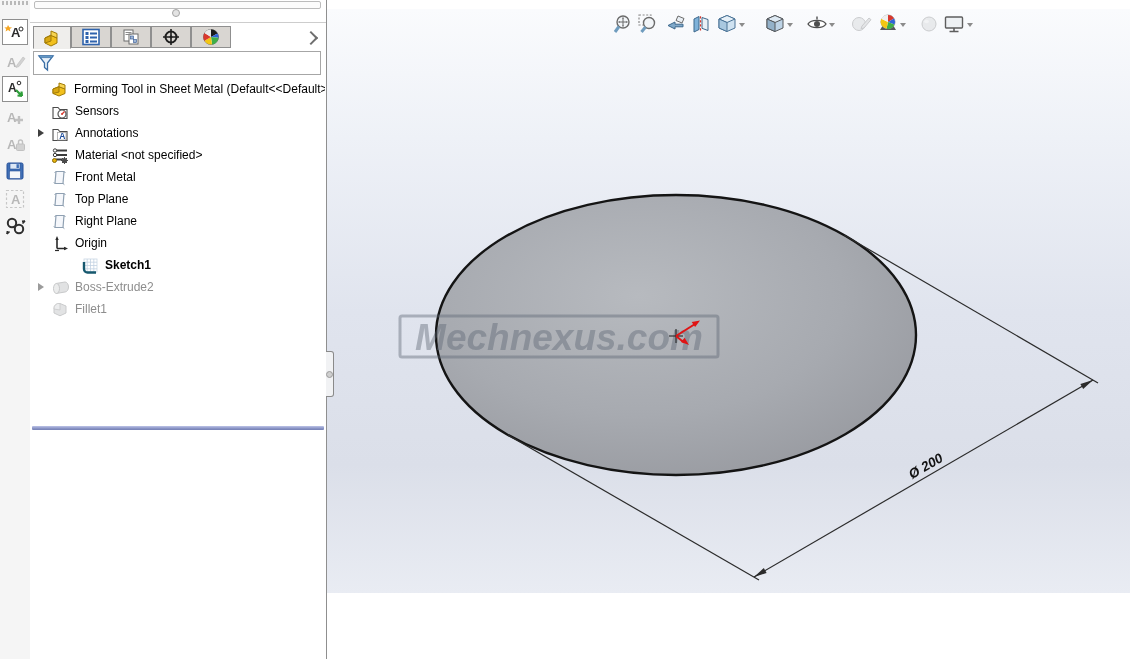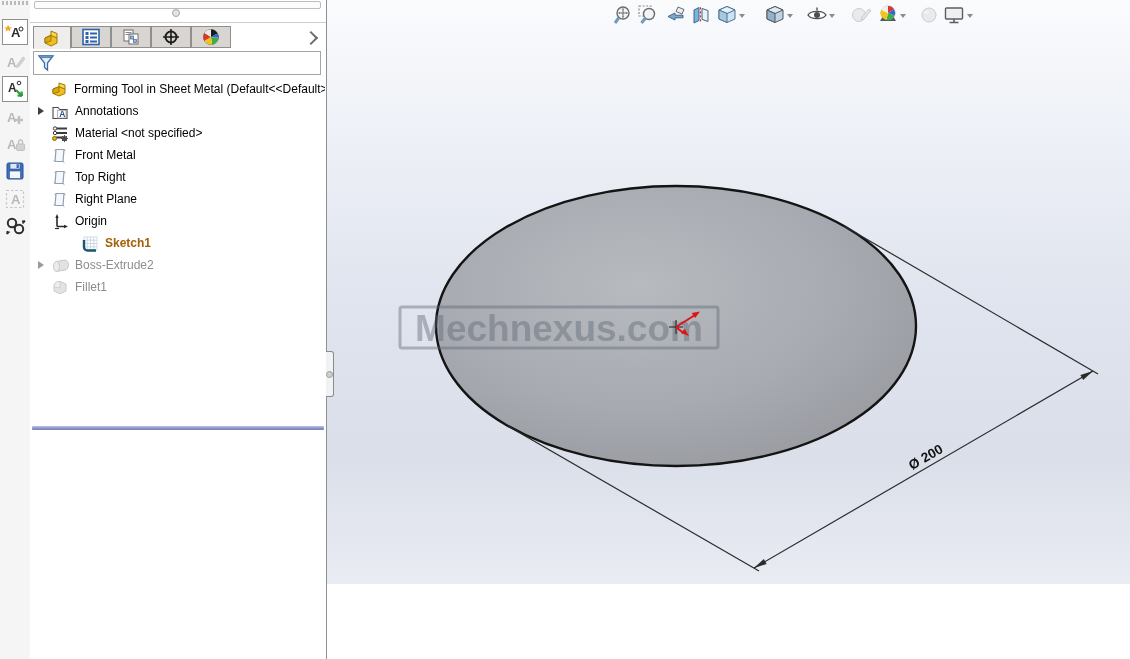--- a/index.html
+++ b/index.html
@@ -45,37 +45,37 @@
   .trow .arr{width:11px;margin-left:8px;flex:none;display:flex;align-items:center;}
   .arr-col{width:0;height:0;border-top:4px solid transparent;border-bottom:4px solid transparent;
            border-left:6px solid #3f3f3f;}
   .arr-col.gray{border-left-color:#9b9b9b;}
   .arr-exp{width:0;height:0;border-left:7px solid transparent;border-bottom:7px solid #3a3a3a;}
   .trow .ticon{width:20px;height:18px;margin-left:1px;flex:none;display:flex;align-items:center;
                justify-content:center;}
   .trow .lbl{margin-left:5px;overflow:hidden;}
   .trow.grayed .lbl{color:#8d8d8d;}
   .trow.grayed .ticon{opacity:.5;filter:grayscale(.5);}
-  .trow.active-item .lbl{font-weight:bold;color:#a16207;}
+  .trow.active-item .lbl{font-weight:bold;color:#000000;}
   .trow.child{padding-left:30px;}
   .trow.title-row{font-size:12px;}
   .trow.title-row .lbl{margin-left:4px;}
 
   .rollback{position:absolute;left:2px;top:426px;width:292px;height:4px;border-radius:1px;
             background:linear-gradient(180deg,#bcc3e6 0%,#8d97c8 55%,#747fb4 100%);}
 
   .splitter-tab{position:absolute;left:326px;top:351px;width:7px;height:44px;background:#f1f2f4;
                 border:1px solid #8a8a8a;border-left:none;border-radius:0 3px 3px 0;z-index:5;}
   .splitter-dot{position:absolute;left:0px;top:19px;width:5px;height:5px;border-radius:50%;
                 background:#cfcfcf;border:1px solid #9b9b9b;}
 
   
-  .viewport{position:absolute;left:327px;top:0;width:803px;height:584px;
+  .viewport{position:absolute;left:327px;top:9px;width:803px;height:584px;
             background:linear-gradient(180deg,#fafbfd 0%,#eef1f7 22%,#e0e4ee 52%,
-                        #dbdfe9 78%,#e9ecf3 100%);}
+                        #dbdfe9 78%,#e9ecf3 100%);font-style:italic;}
   .scene{position:absolute;left:0;top:0;}
 
   .hud{position:absolute;left:0;top:4px;width:100%;height:24px;}
   .hud-ic{position:absolute;top:0;width:22px;height:22px;display:flex;align-items:center;
           justify-content:center;}
   .hud-ic.disabled{opacity:.45;filter:grayscale(.6);}
   .hud-caret{position:absolute;top:10px;width:0;height:0;border-left:3.5px solid transparent;
              border-right:3.5px solid transparent;border-top:4px solid #8b8b8b;}
 </style>
 </head>
@@ -218,20 +218,32 @@
         <svg width="18" height="17">
           <polygon points="2,8 8,5.5 14,8 14,12.5 8,15 2,12.5" fill="#f2c01d" stroke="#a07b08"></polygon>
           <polygon points="8,2 14,4 14,8 8,5.8" fill="#f7d452" stroke="#a07b08"></polygon>
           <polygon points="2,8 8,5.8 8,11 2,12.5" fill="#d9a813" stroke="#a07b08"></polygon>
         </svg>
       </span>
       <span class="lbl">Forming Tool in Sheet Metal  (Default&lt;&lt;Default&gt;_</span>
     </div>
 
 
+    <div class="trow">
+      <span class="arr"></span>
+      <span class="ticon">
+        <svg width="18" height="17">
+          <path d="M2 4.5 h5 l1.8 2 H16 v9 H2 Z" fill="#fdfdfd" stroke="#4a4a4a" stroke-width="1.1"></path>
+          <circle cx="11" cy="11" r="4" fill="#fff" stroke="#555" stroke-width="1.2"></circle>
+          <path d="M11 11 L13.6 8.6" stroke="#d8382e" stroke-width="1.4"></path>
+          <circle cx="11" cy="11" r="1" fill="#d8382e"></circle>
+        </svg>
+      </span>
+      <span class="lbl">Sensors</span>
+    </div>
 
     <div class="trow">
       <span class="arr">
           <span class="arr-col"></span>
         </span>
       <span class="ticon">
         <svg width="18" height="17">
           <path d="M2 4.5 h5 l1.8 2 H16 v9 H2 Z" fill="#fdfdfd" stroke="#4a4a4a" stroke-width="1.1"></path>
           <rect x="6.5" y="7.5" width="8.5" height="7.5" fill="#fff" stroke="#9a9a9a" stroke-width=".7"></rect>
           <text x="8.2" y="14.2" font-size="8.5" font-weight="bold" fill="#1f4e9c">A</text>
@@ -267,21 +279,21 @@
     </div>
 
     <div class="trow">
       <span class="arr"></span>
       <span class="ticon">
         <svg width="18" height="17">
           <polygon points="5,2.5 13,2.5 12,14.5 4,14.5" fill="rgba(230,236,244,.4)" stroke="#8fa0b2" stroke-width="1.2"></polygon>
           <path d="M5 2.5 l-1.5 1.5 M13 2.5 l1.5 1.5 M4 14.5 l-1.2-1.2 M12 14.5 l1.4 1.2" stroke="#8fa0b2" stroke-width="1"></path>
         </svg>
       </span>
-      <span class="lbl">Top Right</span>
+      <span class="lbl">Top Plane</span>
     </div>
 
     <div class="trow">
       <span class="arr"></span>
       <span class="ticon">
         <svg width="18" height="17">
           <polygon points="5,2.5 13,2.5 12,14.5 4,14.5" fill="rgba(230,236,244,.4)" stroke="#8fa0b2" stroke-width="1.2"></polygon>
           <path d="M5 2.5 l-1.5 1.5 M13 2.5 l1.5 1.5 M4 14.5 l-1.2-1.2 M12 14.5 l1.4 1.2" stroke="#8fa0b2" stroke-width="1"></path>
         </svg>
       </span>

